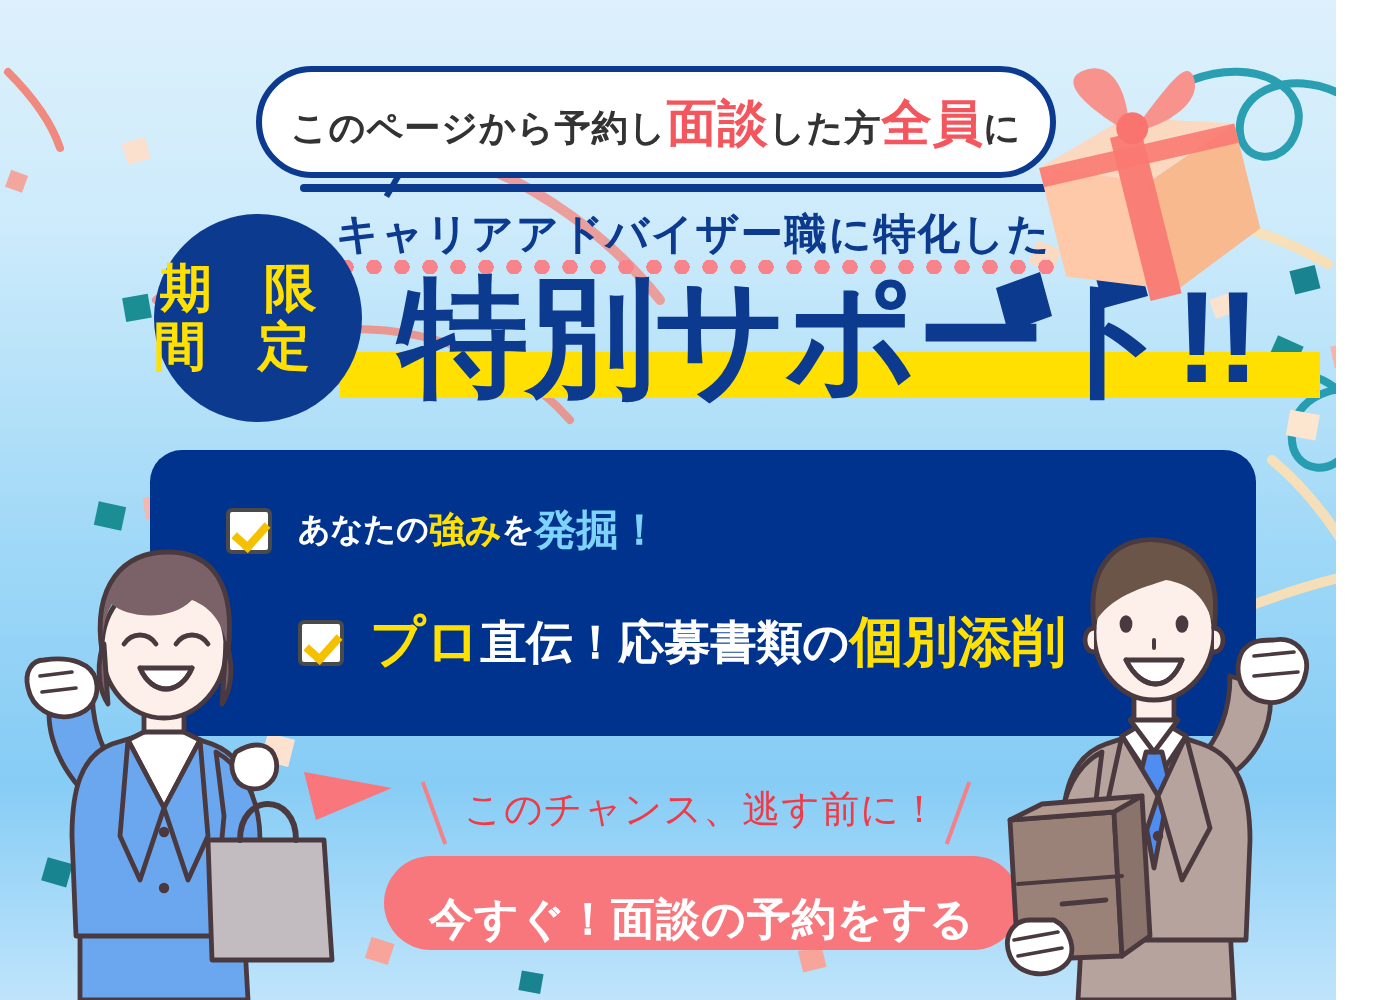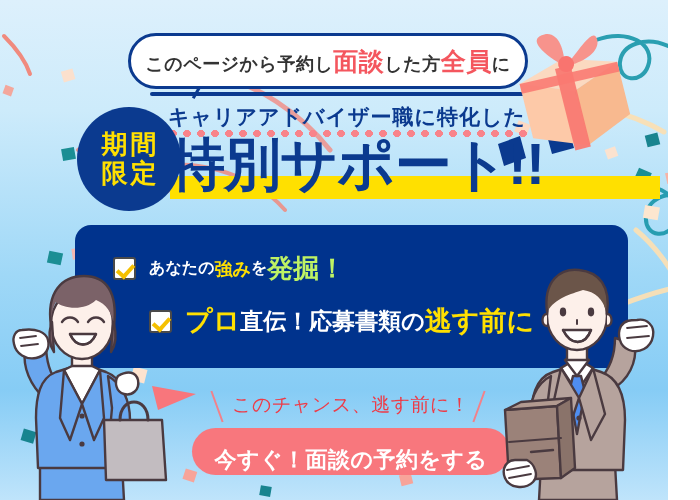--- a/index.html
+++ b/index.html
@@ -50,37 +50,37 @@
   #dotline{
     position:absolute;left:166px;top:130px;width:420px;height:7px;z-index:6;
     background-image:radial-gradient(circle,#f8838a 48%,transparent 50%);
     background-size:14px 7px;background-repeat:repeat-x;
   }
 
   
   #badge{
     position:absolute;left:77px;top:107px;width:104px;height:104px;
     background:#0b3a8f;border-radius:50%;z-index:7;
-    display:flex;flex-direction:column;align-items:center;justify-content:center;
+    display:flex;flex-direction:row;align-items:center;justify-content:center;
   }
   #badge span{
     color:#ffe000;font-size:26px;font-weight:800;line-height:1.12;
     letter-spacing:3px;text-indent:3px;
   }
 
   
   #hlwrap{position:absolute;left:168px;top:136px;z-index:6;}
   #ylbar{
     position:absolute;left:170px;top:176px;width:490px;height:23px;
     background:#ffe000;z-index:5;
   }
   #headline{
     position:relative;z-index:7;
-    font-size:57px;font-weight:800;color:#0b3a8f;
-    letter-spacing:-1px;white-space:nowrap;line-height:1;
+    font-size:65px;font-weight:800;color:#0b3a8f;
+    letter-spacing:-1px;white-space:nowrap;line-height:1;margin-left:31px;
   }
 
   
   #box{
     position:absolute;left:75px;top:225px;width:553px;height:143px;
     background:#00338d;border-radius:16px;z-index:8;
     padding:0;box-sizing:border-box;
   }
   .row{
     position:absolute;display:flex;align-items:center;white-space:nowrap;
@@ -91,21 +91,21 @@
     width:23px;height:23px;background:#ffffff;border:2px solid #4a4a4a;
     border-radius:3px;margin-right:13px;flex:0 0 auto;position:relative;
     box-sizing:border-box;
   }
   .chk:after{
     content:"";position:absolute;left:5px;top:2px;width:7px;height:13px;
     border:solid #f5c000;border-width:0 4px 4px 0;transform:rotate(42deg);
   }
   .t-sm{color:#ffffff;font-size:16px;font-weight:700;}
   .t-yl{color:#ffe000;font-size:18px;font-weight:800;}
-  .t-wh{color:#bef264;font-size:26px;font-weight:800;}
+  .t-wh{color:#7dd3fc;font-size:21px;font-weight:800;}
   .t-ylbig{color:#ffe000;font-size:27px;font-weight:800;}
   .t-whbig{color:#ffffff;font-size:23px;font-weight:800;text-align:right;}
 
   
   #chance{
     position:absolute;left:232px;top:392px;z-index:9;
     font-size:19px;font-weight:400;color:#ee3b47;white-space:nowrap;
     letter-spacing:.5px;
   }
   .slash{position:absolute;width:2px;height:33px;background:#f2818a;z-index:9;}
@@ -215,21 +215,21 @@
       <div class="chk"></div>
       <span class="t-sm">あなたの</span>
       <span class="t-yl">強み</span>
       <span class="t-sm">を</span>
       <span class="t-wh">発掘！</span>
     </div>
     <div class="row" id="row2">
       <div class="chk"></div>
       <span class="t-ylbig">プロ</span>
       <span class="t-whbig">直伝！応募書類の</span>
-      <span class="t-ylbig">逃す前に</span>
+      <span class="t-ylbig">個別添削</span>
     </div>
   </div>
 
   <div class="slash" id="sl1"></div>
   <div class="slash" id="sl2"></div>
   <div id="chance">このチャンス、逃す前に！</div>
   <div id="cta">
     <span>今すぐ！面談の予約をする</span>
   </div>
 

